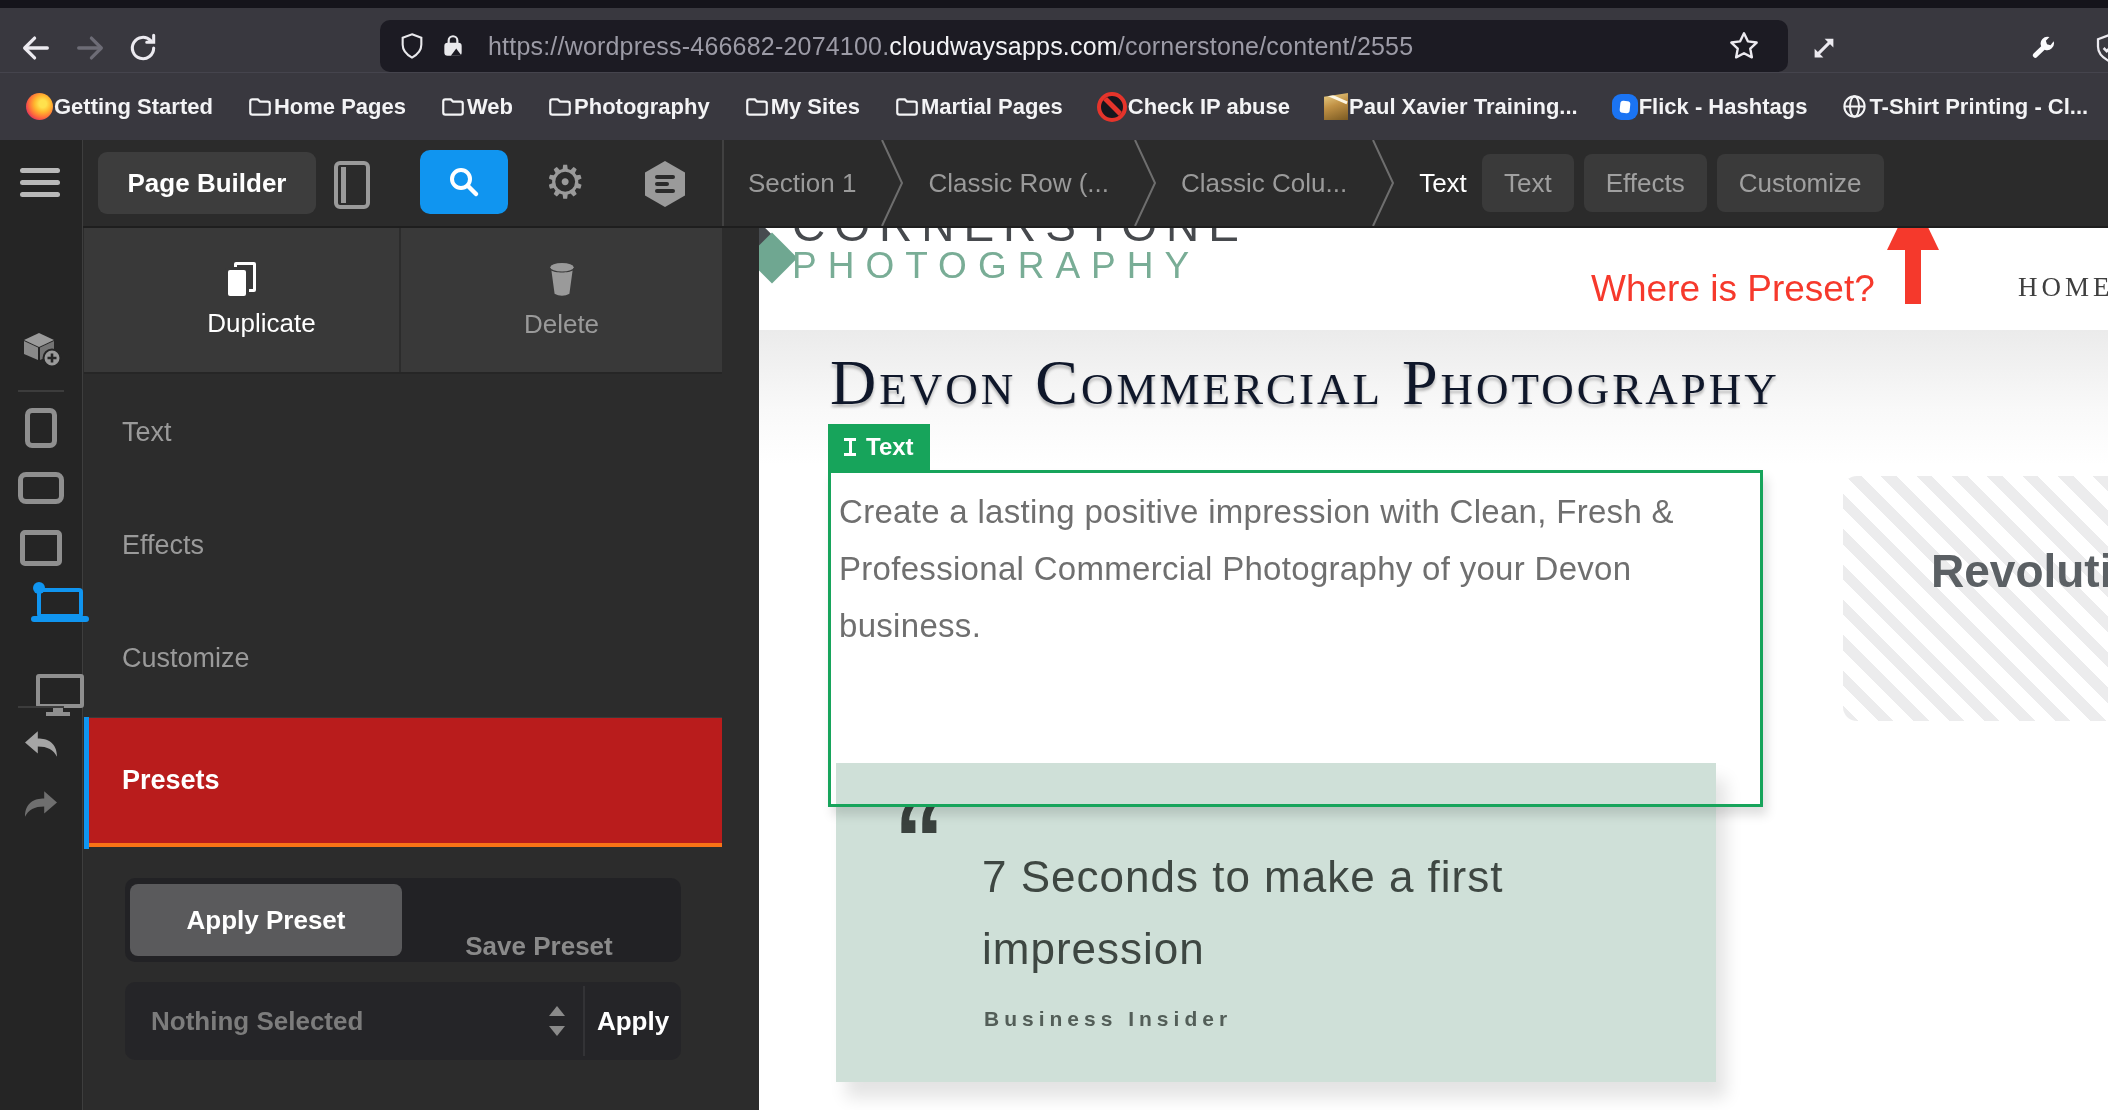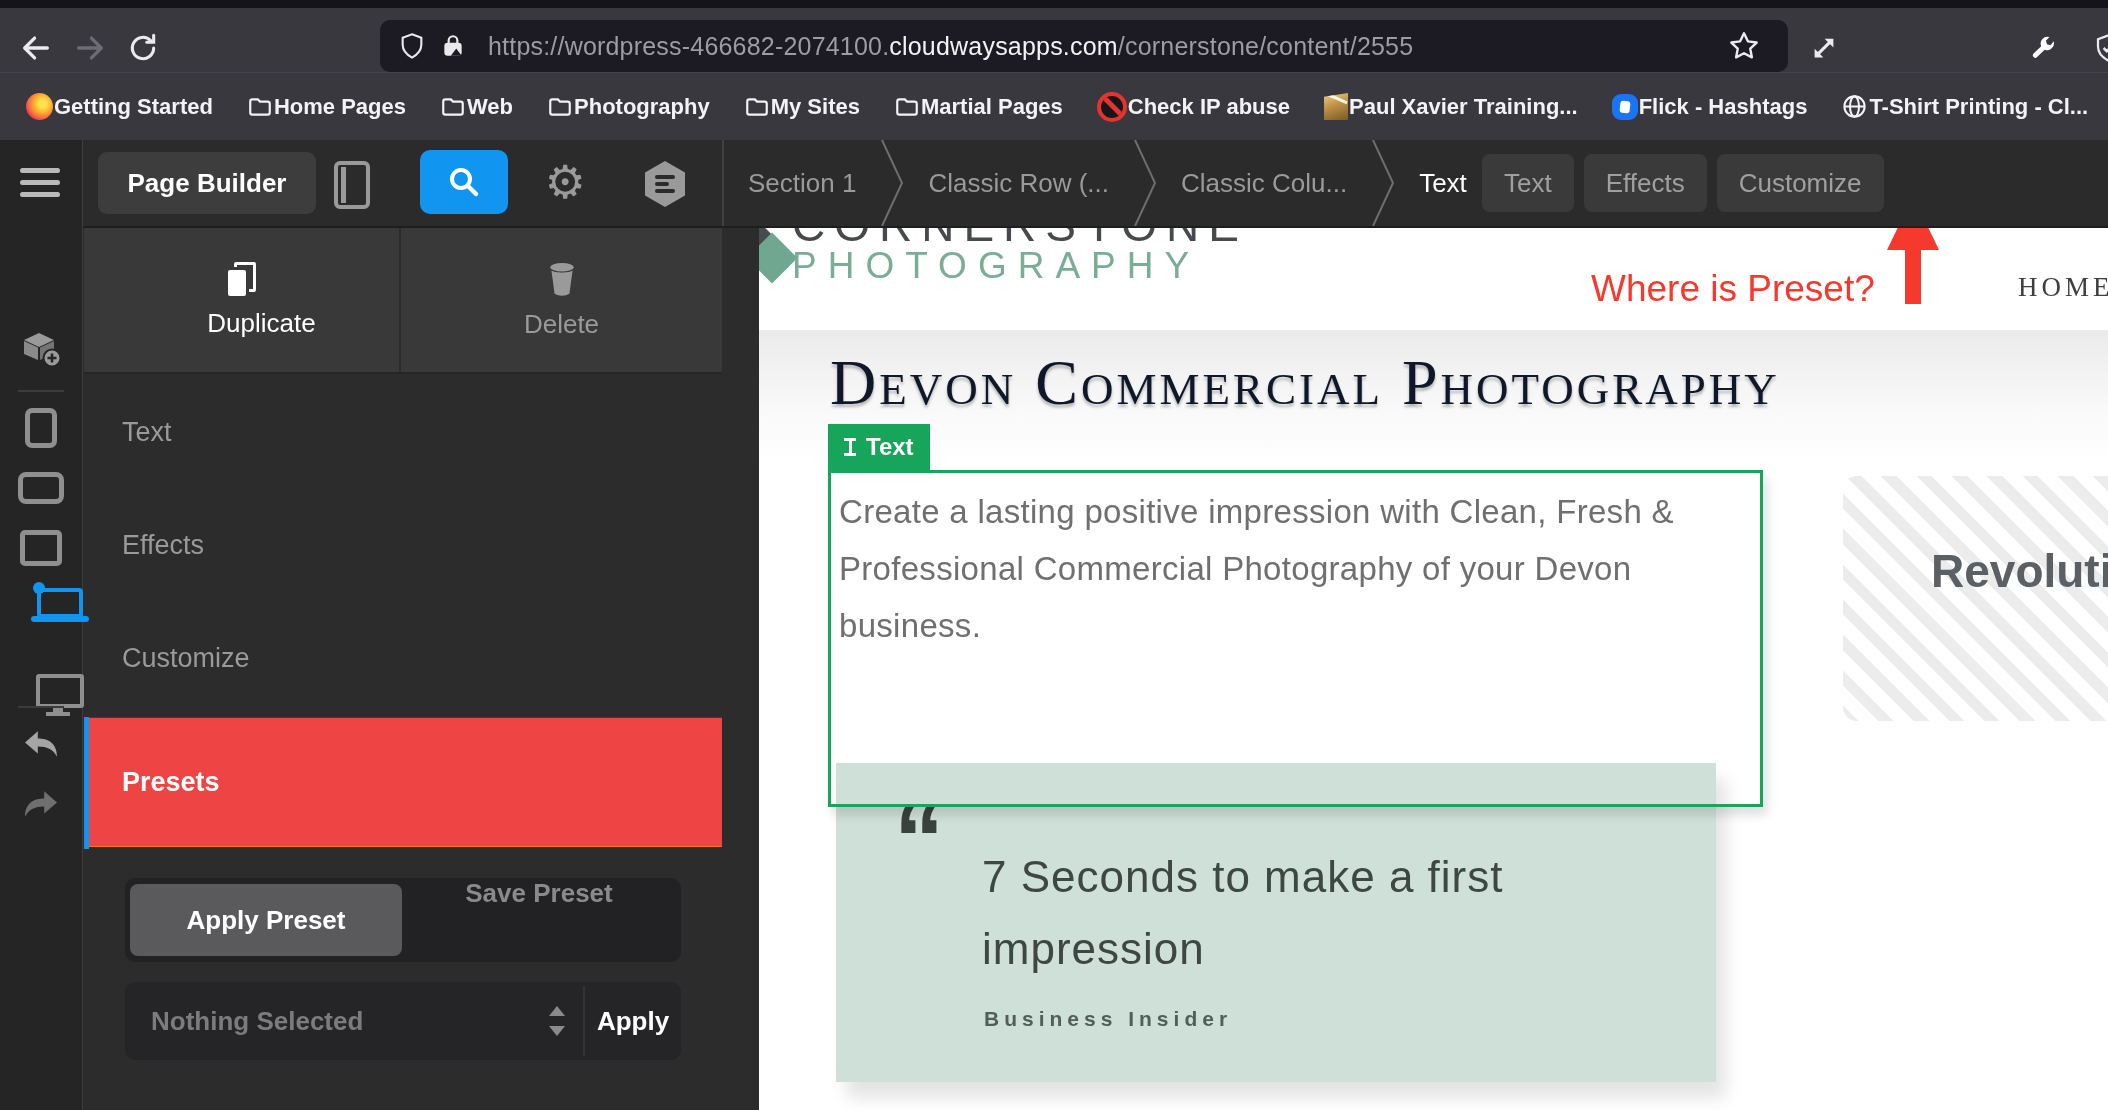--- a/index.html
+++ b/index.html
@@ -69,27 +69,27 @@
   .actrow{position:absolute;left:0;top:0;width:638px;height:146px;background:#393939;border-bottom:2px solid #262626;box-sizing:border-box;}
   .actcell{position:absolute;top:0;height:144px;display:flex;flex-direction:column;align-items:center;justify-content:center;gap:12px;}
   .act-dup{left:0;width:315px;border-right:2px solid #2c2c2c;}
   .act-del{left:317px;width:321px;}
   .actlabel{font-size:26px;}
   .dup-icon{width:28px;height:34px;position:relative;}
   .dup-icon i{position:absolute;right:0;top:0;width:16px;height:24px;border:3px solid #fff;border-radius:2px;}
   .dup-icon b{position:absolute;left:0;bottom:0;width:18px;height:26px;background:#fff;border-radius:2px;box-shadow:0 0 0 3px #393939;}
   .menu-item{position:absolute;left:0;width:638px;height:113px;display:flex;align-items:center;padding-left:38px;box-sizing:border-box;
              color:#9a9a9a;font-size:27px;}
-  .menu-item.active{background:#ef4444;color:#fff;font-weight:700;border-top:1px solid #3a3a3a;border-bottom:1px solid #f97316;}
+  .menu-item.active{background:#b91c1c;color:#fff;font-weight:700;border-top:1px solid #3a3a3a;border-bottom:4px solid #f97316;}
   .bluebar{position:absolute;left:0;top:489px;width:5px;height:132px;background:#1095f0;}
   .seg{position:absolute;left:41px;top:650px;width:556px;height:84px;background:#222225;border-radius:10px;}
   .seg-on{position:absolute;left:5px;top:6px;width:272px;height:72px;background:#5a5a5c;border-radius:8px;
           color:#fff;font-weight:700;font-size:26px;display:flex;align-items:center;justify-content:center;}
   .seg-off{position:absolute;left:277px;top:0;width:274px;height:84px;color:#8a8a8a;font-weight:700;font-size:26px;
-          display:flex;align-items:flex-start;justify-content:center;}
+          display:flex;align-items:flex-end;justify-content:center;}
   .selrow{position:absolute;left:41px;top:754px;width:556px;height:78px;background:#252528;border-radius:10px;}
   .sel-val{position:absolute;left:26px;top:0;height:78px;display:flex;align-items:center;color:#7c7c7c;font-weight:700;font-size:26px;}
   .sel-chev{position:absolute;left:422px;top:24px;width:20px;height:30px;}
   .sel-chev::before{content:"";position:absolute;left:2px;top:0;border-left:8px solid transparent;border-right:8px solid transparent;border-bottom:10px solid #8a8a8a;}
   .sel-chev::after{content:"";position:absolute;left:2px;bottom:0;border-left:8px solid transparent;border-right:8px solid transparent;border-top:10px solid #8a8a8a;}
   .sel-div{position:absolute;left:458px;top:4px;width:2px;height:70px;background:#333336;}
   .sel-apply{position:absolute;left:460px;top:0;width:96px;height:78px;color:#fff;font-weight:700;font-size:26px;
           display:flex;align-items:center;justify-content:center;}
 
   

